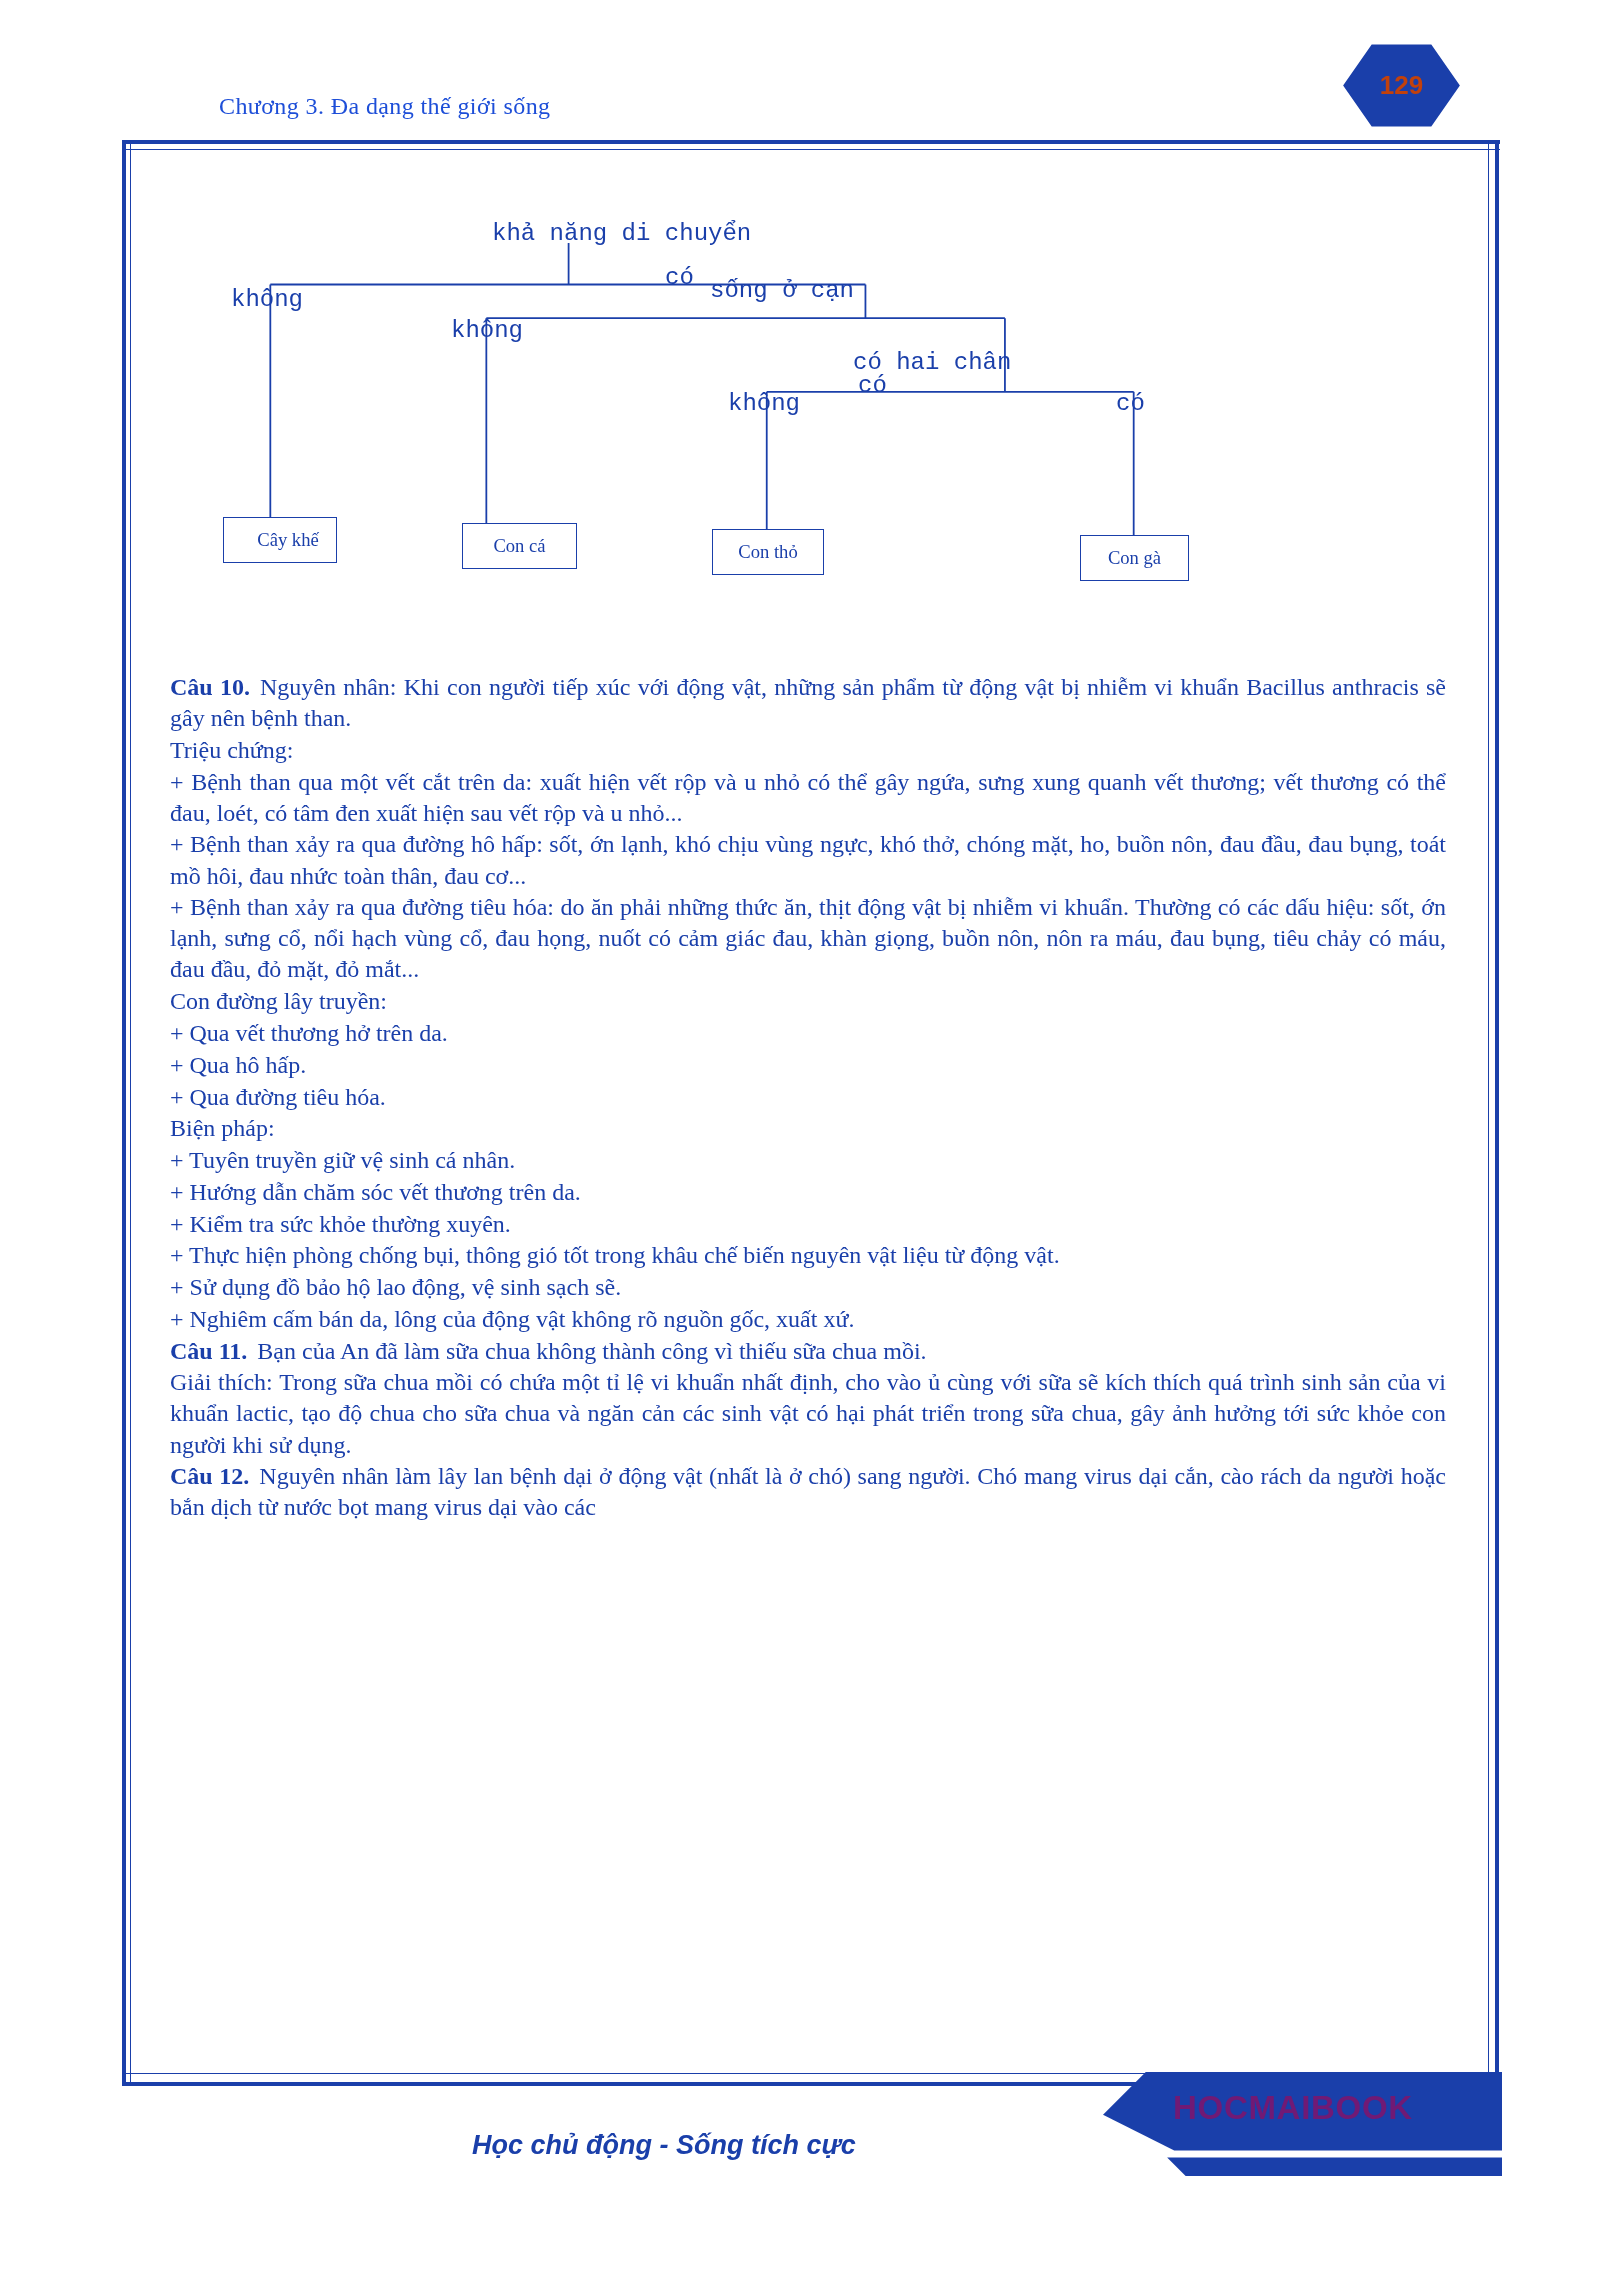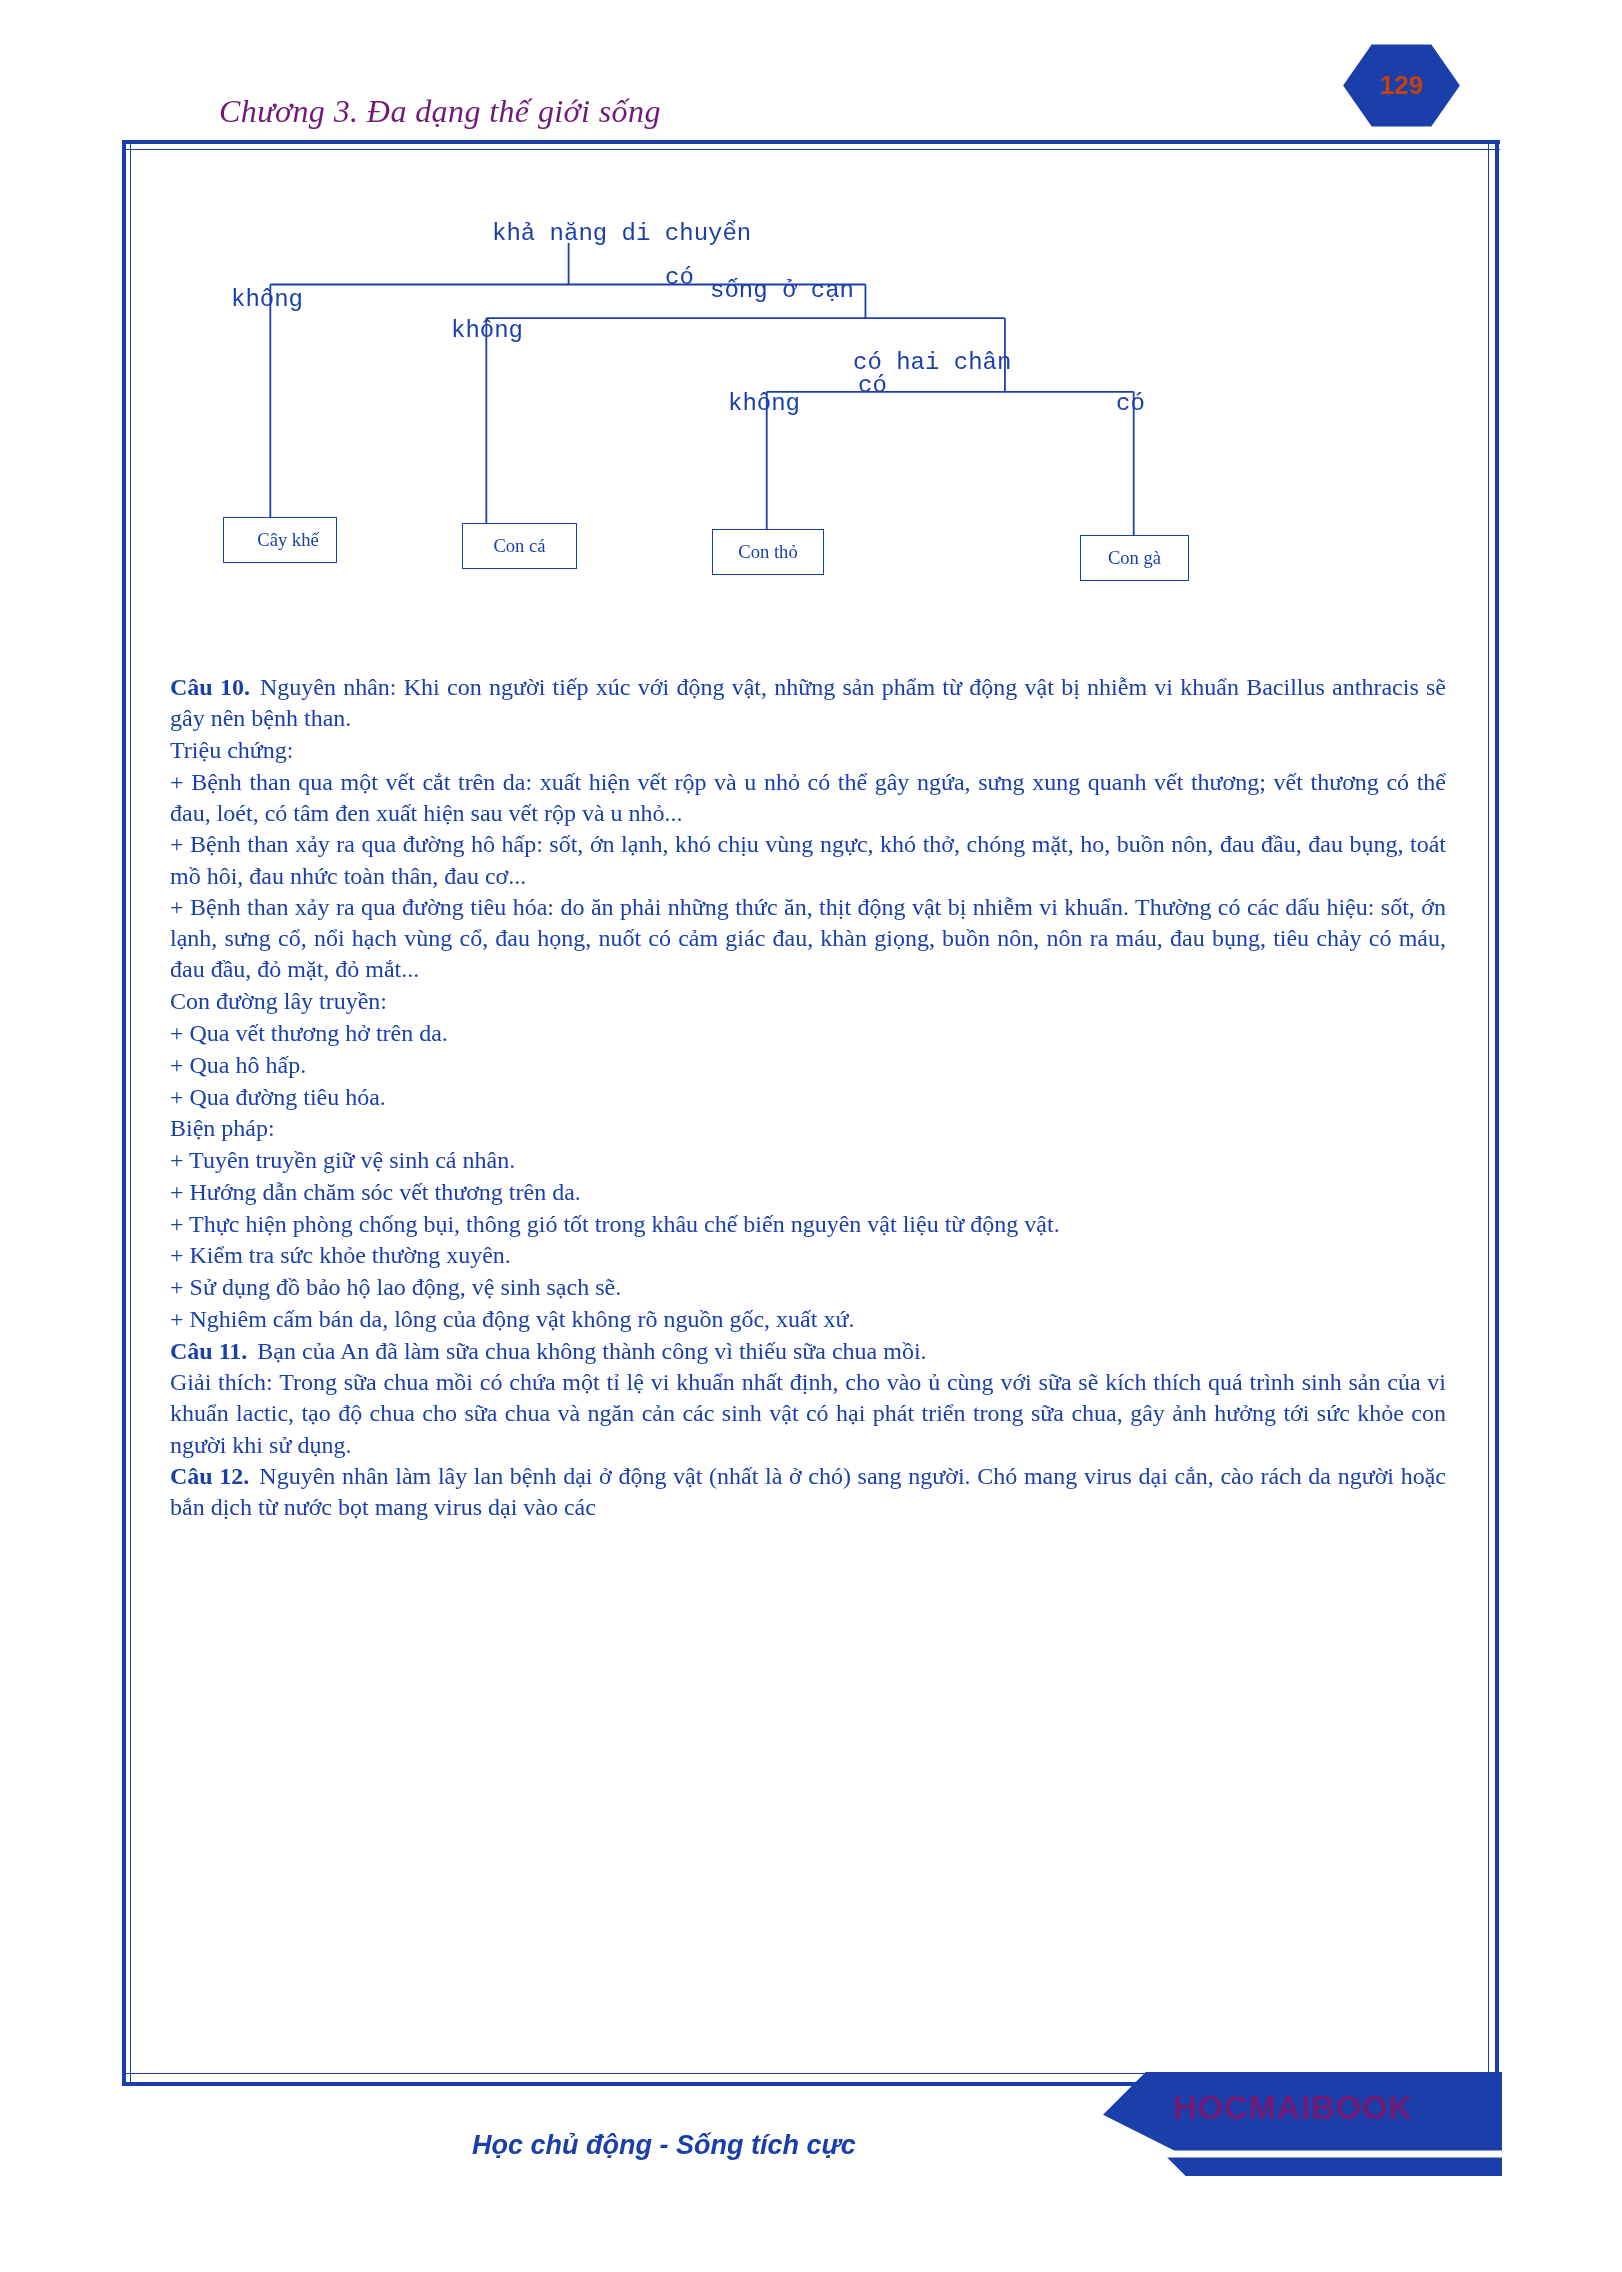--- a/index.html
+++ b/index.html
@@ -68,23 +68,22 @@
     left: 122px;
     top: 149px;
     width: 1378px;
     height: 1.4px;
     background: #1a3faa;
   }
   .chapter-title {
     position: absolute;
     left: 219px;
     top: 93px;
-    font-style: italic;
-    font-size: 32px;
-    color: #701a75;
+    font-size: 24px;
+    color: #1d4ed8;
     letter-spacing: 0.4px;
     white-space: nowrap;
   }
   .hex-badge {
     position: absolute;
     left: 1343px;
     top: 44px;
     width: 117px;
     height: 83px;
   }
@@ -271,22 +270,22 @@
     <p class="para">+ Bệnh than qua một vết cắt trên da: xuất hiện vết rộp và u nhỏ có thể gây ngứa, sưng xung quanh vết thương; vết thương có thể đau, loét, có tâm đen xuất hiện sau vết rộp và u nhỏ...</p>
     <p class="para">+ Bệnh than xảy ra qua đường hô hấp: sốt, ớn lạnh, khó chịu vùng ngực, khó thở, chóng mặt, ho, buồn nôn, đau đầu, đau bụng, toát mồ hôi, đau nhức toàn thân, đau cơ...</p>
     <p class="para">+ Bệnh than xảy ra qua đường tiêu hóa: do ăn phải những thức ăn, thịt động vật bị nhiễm vi khuẩn. Thường có các dấu hiệu: sốt, ớn lạnh, sưng cổ, nổi hạch vùng cổ, đau họng, nuốt có cảm giác đau, khàn giọng, buồn nôn, nôn ra máu, đau bụng, tiêu chảy có máu, đau đầu, đỏ mặt, đỏ mắt...</p>
     <p class="para">Con đường lây truyền:</p>
     <p class="para">+ Qua vết thương hở trên da.</p>
     <p class="para">+ Qua hô hấp.</p>
     <p class="para">+ Qua đường tiêu hóa.</p>
     <p class="para">Biện pháp:</p>
     <p class="para">+ Tuyên truyền giữ vệ sinh cá nhân.</p>
     <p class="para">+ Hướng dẫn chăm sóc vết thương trên da.</p>
+    <p class="para">+ Kiểm tra sức khỏe thường xuyên.</p>
     <p class="para">+ Thực hiện phòng chống bụi, thông gió tốt trong khâu chế biến nguyên vật liệu từ động vật.</p>
-    <p class="para">+ Kiểm tra sức khỏe thường xuyên.</p>
     <p class="para">+ Sử dụng đồ bảo hộ lao động, vệ sinh sạch sẽ.</p>
     <p class="para">+ Nghiêm cấm bán da, lông của động vật không rõ nguồn gốc, xuất xứ.</p>
 
     <p class="para">
       <span class="qlabel">Câu 11.</span><span>Bạn của An đã làm sữa chua không thành công vì thiếu sữa chua mồi.</span>
     </p>
     <p class="para">Giải thích: Trong sữa chua mồi có chứa một tỉ lệ vi khuẩn nhất định, cho vào ủ cùng với sữa sẽ kích thích quá trình sinh sản của vi khuẩn lactic, tạo độ chua cho sữa chua và ngăn cản các sinh vật có hại phát triển trong sữa chua, gây ảnh hưởng tới sức khỏe con người khi sử dụng.</p>
 
     <p class="para">
       <span class="qlabel">Câu 12.</span><span>Nguyên nhân làm lây lan bệnh dại ở động vật (nhất là ở chó) sang người. Chó mang virus dại cắn, cào rách da người hoặc bắn dịch từ nước bọt mang virus dại vào các</span>

